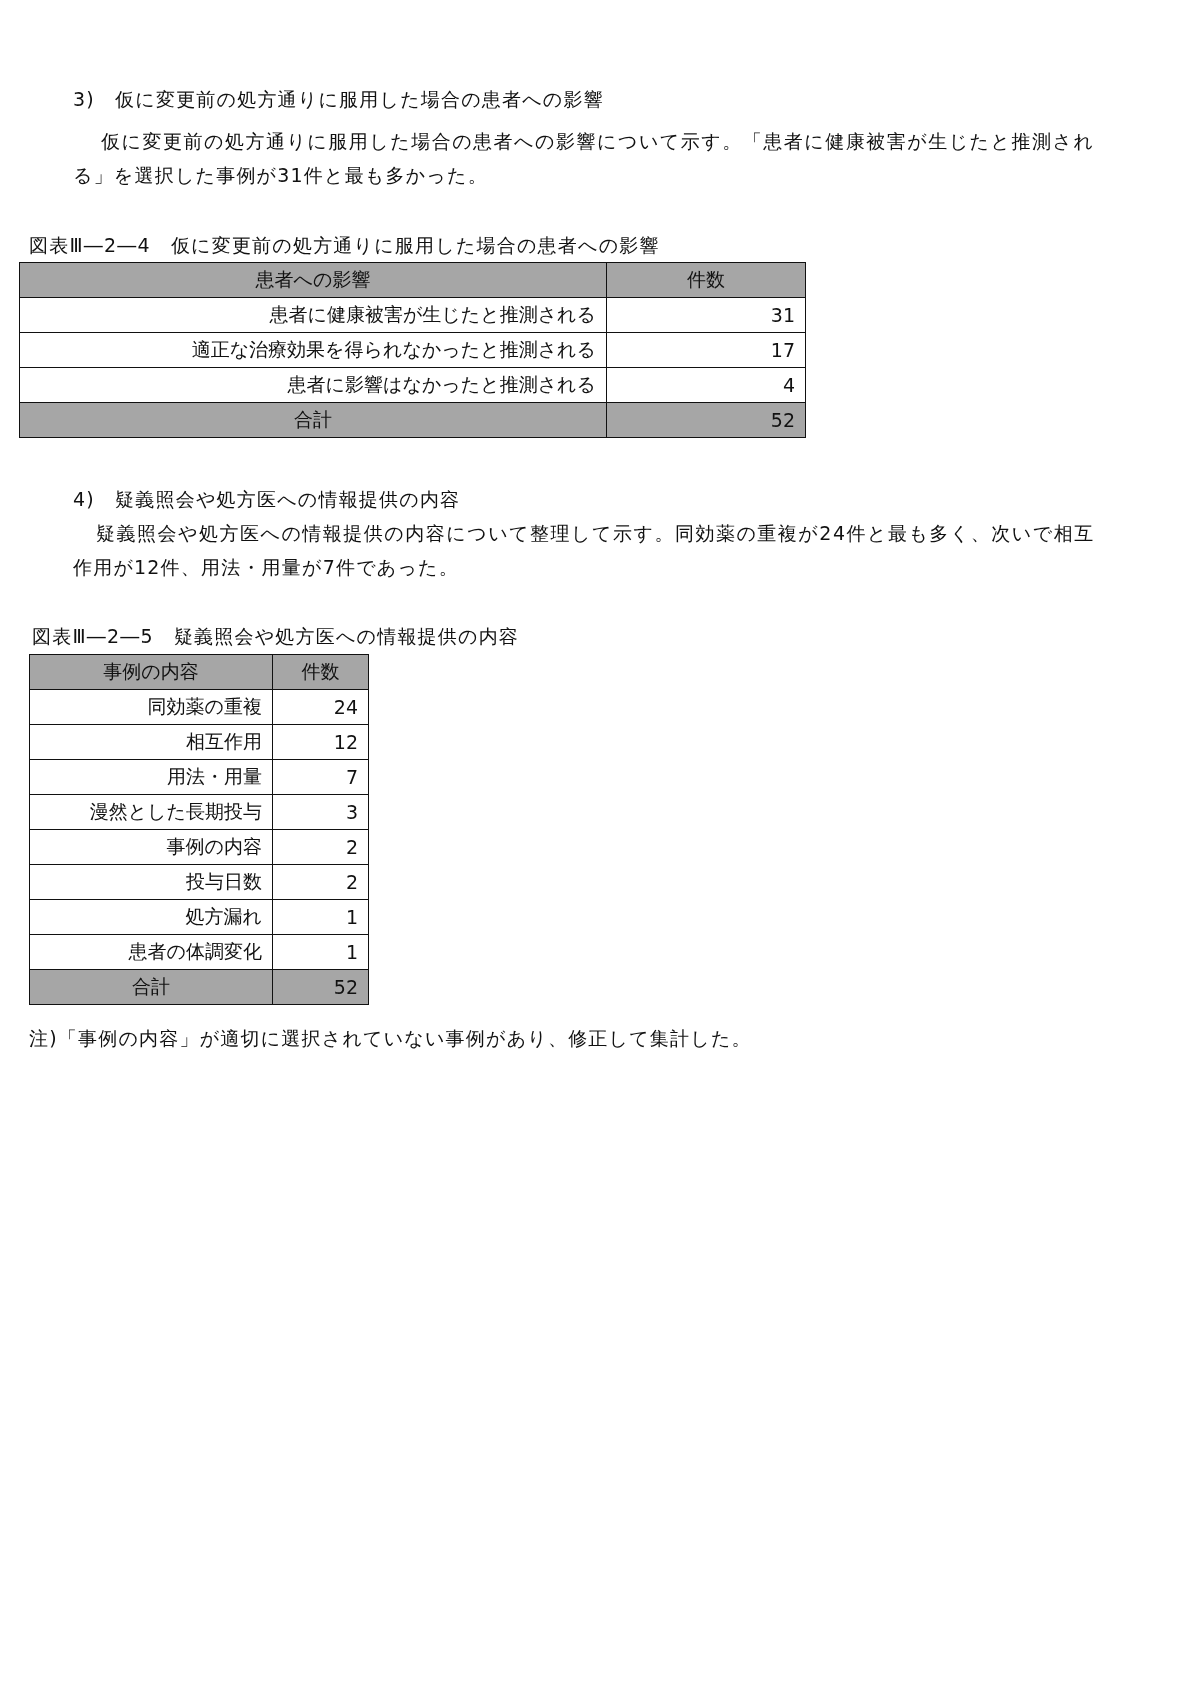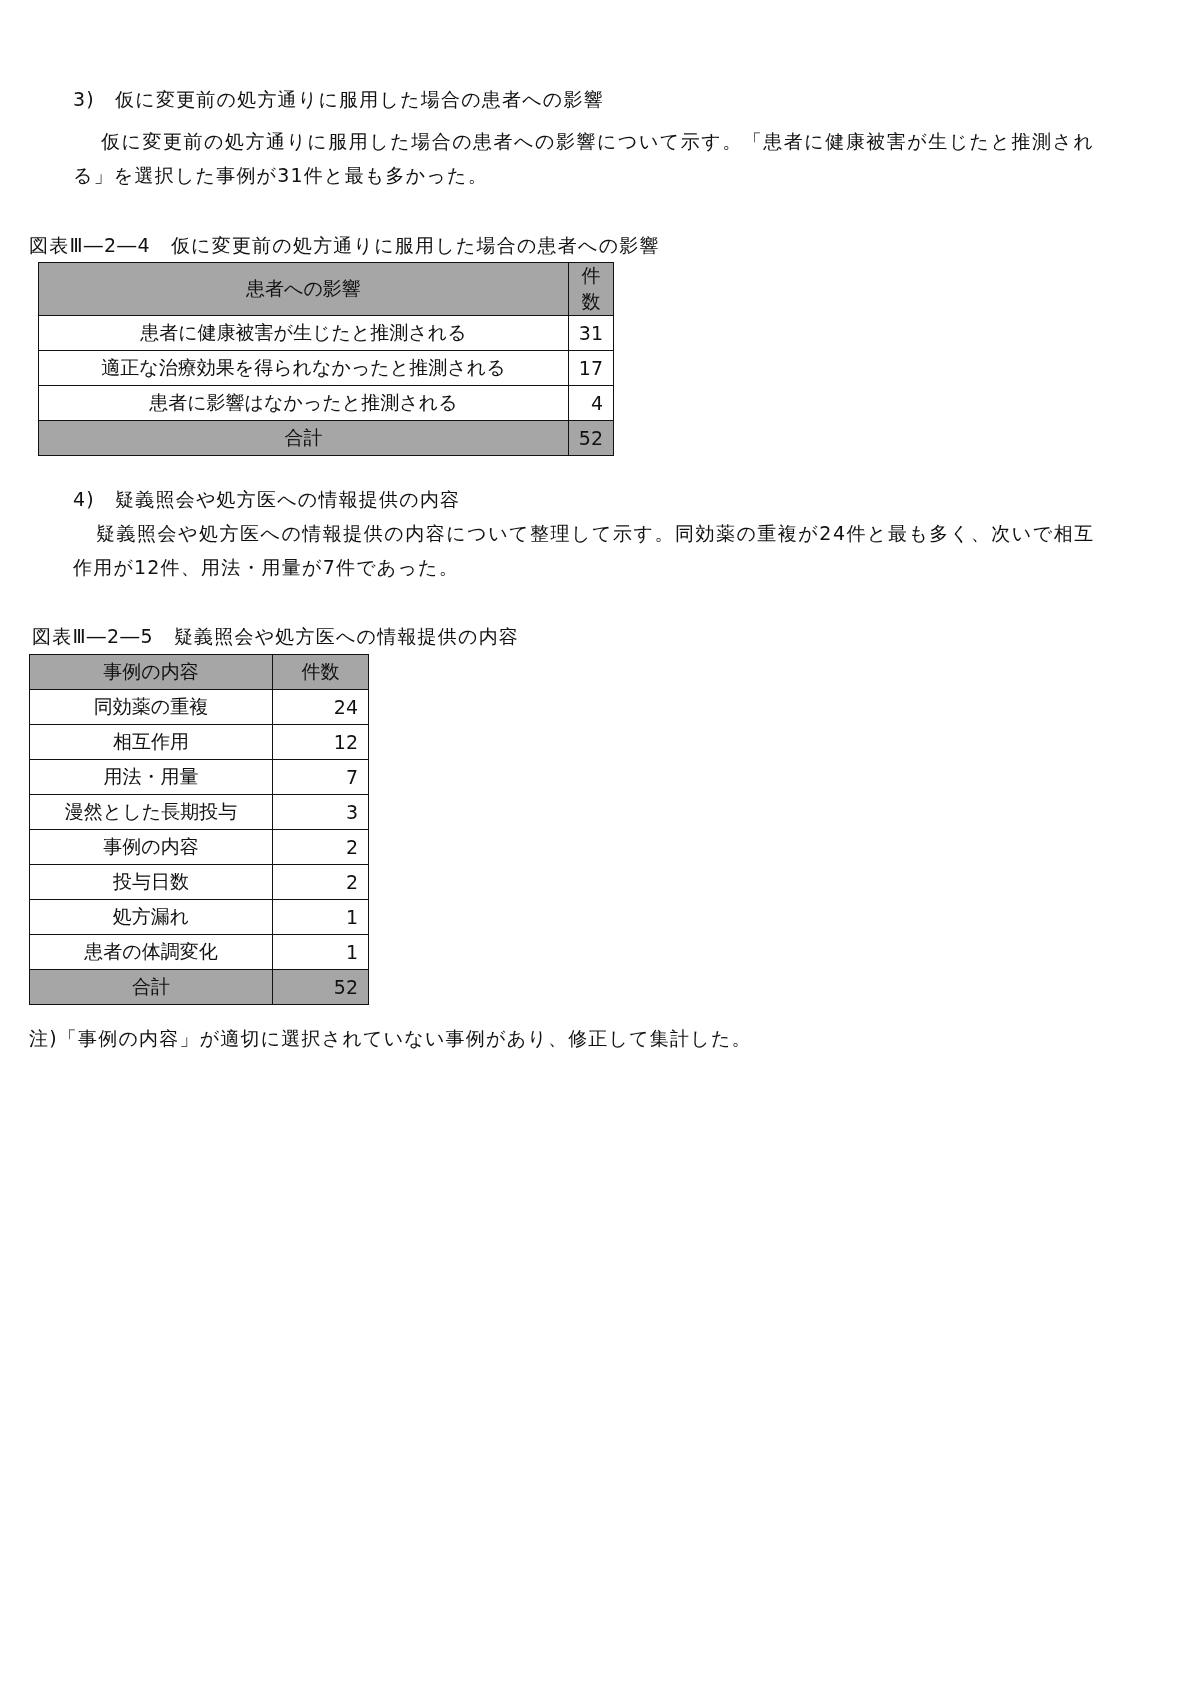--- a/index.html
+++ b/index.html
@@ -4,31 +4,31 @@
 <style>
   html, body { margin:0; padding:0; background:#fff; }
   body { width:1181px; height:1695px; position:relative; font-family:"DejaVu Sans", "Liberation Sans", sans-serif; color:#111; overflow:hidden; }
   .abs { position:absolute; white-space:nowrap; }
   .txt { font-size:19px; line-height:22px; letter-spacing:1.2px; }
   table.t { position:absolute; border-collapse:collapse; font-size:19px; }
   table.t td, table.t th { border:1.5px solid #111; padding:0 10px; height:34px; font-weight:normal; }
   table.t .hd td, table.t .tot td { background:#a6a6a6; }
   .c { text-align:center; }
   .r { text-align:right; }
-  .l { text-align:center; }
+  .l { text-align:right; }
 </style>
 </head>
 <body>
 
 <div class="abs txt" style="left:73px;top:88px;">3)　仮に変更前の処方通りに服用した場合の患者への影響</div>
 <div class="abs txt" style="left:101px;top:130px;letter-spacing:1.5px;">仮に変更前の処方通りに服用した場合の患者への影響について示す。「患者に健康被害が生じたと推測され</div>
 <div class="abs txt" style="left:73px;top:164px;">る」を選択した事例が31件と最も多かった。</div>
 
 <div class="abs txt" style="left:29px;top:234px;">図表Ⅲ―2―4　仮に変更前の処方通りに服用した場合の患者への影響</div>
-<table class="t" style="left:38px;top:262px;width:576px;">
+<table class="t" style="left:19px;top:262px;width:787px;">
   <tbody>
       <tr class="hd">
     <td class="c" style="width:566px;">患者への影響</td>
     <td class="c">件数</td>
   </tr>
   <tr>
     <td class="l">患者に健康被害が生じたと推測される</td>
     <td class="r">31</td>
   </tr>
   <tr>

